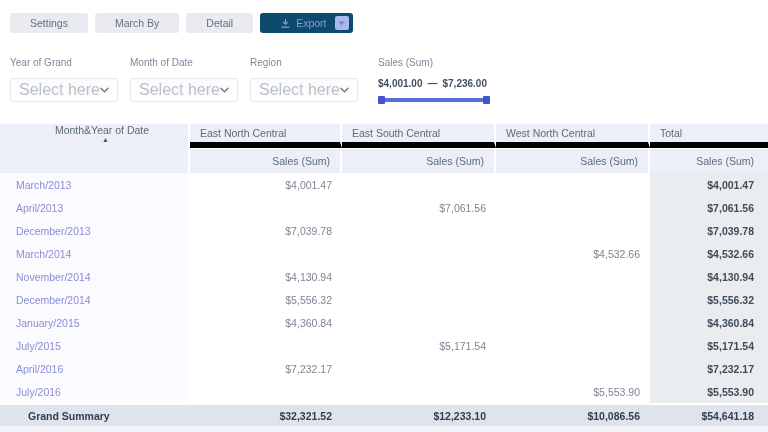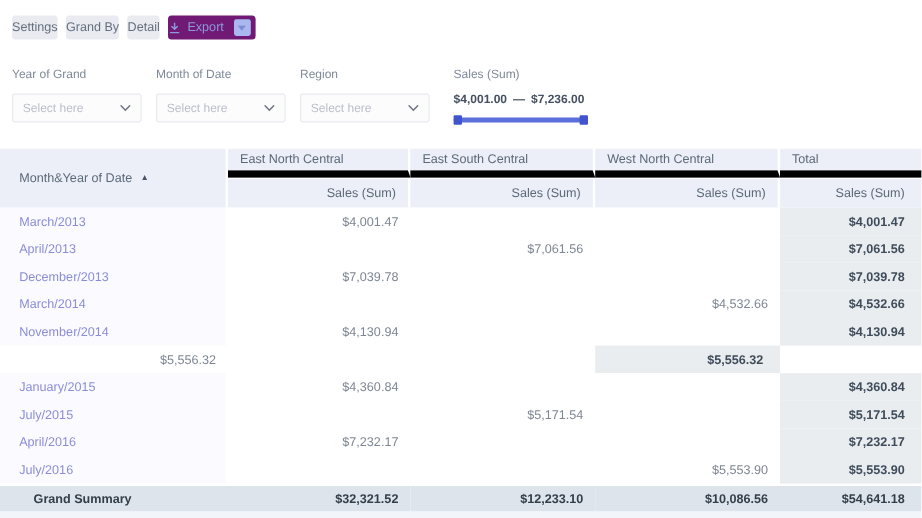--- a/index.html
+++ b/index.html
@@ -1,78 +1,78 @@
 <!DOCTYPE html>
 <html><head>
 <meta charset="utf-8">
 <style>
   * { margin:0; padding:0; box-sizing:border-box; }
   html,body { width:768px; height:432px; overflow:hidden; background:#fff;
               font-family:"Liberation Sans", sans-serif; }
 
   
   .toolbar { display:flex; gap:7px; padding:13px 0 0 10px; align-items:flex-start; }
-  .btn { display:inline-flex; align-items:center; gap:5px; height:20px; padding:0 0;
+  .btn { display:inline-flex; align-items:center; gap:5px; height:20px; padding:0 20px;
          background:#e9ebf0; border:none; border-radius:3px; color:#65707f;
          font-size:10.5px; font-family:inherit; cursor:pointer; }
-  .btn.export { background:#701a75; color:#8d99da; padding-right:4px; }
+  .btn.export { background:#0c4a6e; color:#8d99da; padding-right:4px; }
   .caret-box { display:inline-flex; align-items:center; justify-content:center;
                width:14px; height:14px; margin-left:3px; background:#aab8ef; border-radius:2px; }
 
   
   .filters { display:flex; gap:12px; margin:24px 0 0 10px; }
   .filter-group { width:108px; }
   .filter-group.sales { width:116px; margin-left:8px; }
   .filter-label { font-size:10px; color:#7e8a99; margin-bottom:10px; }
   .select { display:flex; align-items:center; justify-content:space-between; height:24px;
             padding:0 8px; background:#fcfcfd; border:1px solid #e7e9ef; border-radius:2px;
             cursor:pointer; }
-  .select .ph { font-size:10px; color:#b9bfca; }
+  .select .ph { font-size:16px; color:#b9bfca; }
   .range-text { font-size:10px; color:#445060; font-weight:bold; margin-bottom:7px; white-space:nowrap; }
   .range-text .dash { margin:0 5px; color:#445060; }
   .slider { position:relative; width:112px; height:8px; }
   .slider .track { position:absolute; top:2px; left:0; right:0; height:4px;
                    background:#5b6fdb; border-radius:2px; }
   .slider .handle { position:absolute; top:0; width:7px; height:8px; background:#4153cd;
                     border-radius:1px; }
   .slider .handle.left { left:0; } .slider .handle.right { right:0; }
 
   
   .pivot { margin-top:20px; width:768px; font-size:10.5px; }
   .grid { display:grid; grid-template-columns:190px 152px 154px 154px 118px; }
   .hcell { background:#edeff8; color:#5b6a79; }
   .h-region { height:24px; display:flex; align-items:center; padding-left:10px;
               border-right:2px solid #fff; border-bottom:6px solid #000000; }
   .h-region.last { border-right:none; }
   .h-measure { height:24px; display:flex; align-items:center; justify-content:flex-end;
                padding-right:10px; border-right:2px solid #fff; }
   .h-measure.last { border-right:none; padding-right:14px; }
   .h-rowhdr { grid-row:1 / span 2; height:49px; display:flex; align-items:center;
-              padding-left:16px; border-right:2px solid #fff; }
+              padding-left:16px; border-right:2px solid #fff;flex-direction:column; }
   .sort-icon { font-size:7px; color:#4a5568; margin-left:7px; }
 
   .tr { display:grid; grid-template-columns:190px 152px 154px 154px 118px; height:23px; }
   .td { display:flex; align-items:center; }
   .td.label { background:#fbfafe; color:#8a8ed8; padding-left:16px;
               border-right:2px solid #fff; cursor:pointer; }
   .td.num { justify-content:flex-end; padding-right:10px; color:#7d8694; background:#fff; }
   .td.total { justify-content:flex-end; padding-right:14px; background:#e9edf0;
               color:#3f4c5a; font-weight:bold; }
   .tr.grand { height:23px; border-top:2px solid #fff; }
   .tr.grand .td { background:#dde4eb; color:#333e4b; font-weight:bold; }
   .tr.grand .td.label { padding-left:28px; border-right:none; }
 
   .footer-strip { height:13px; background:#f2f5f9; }
 </style>
 </head>
 <body>
 
 <div class="toolbar">
   <button class="btn">Settings</button>
-  <button class="btn">Grand By</button>
+  <button class="btn">March By</button>
   <button class="btn">Detail</button>
   <button class="btn export">
     <span style="display:inline-flex">
       <svg width="11" height="11" viewBox="0 0 12 12">
           <path d="M6 1.5v5M3.5 4.5L6 7l2.5-2.5M2.2 10h7.6" stroke="#8d99da" stroke-width="1.3" fill="none" stroke-linecap="round" stroke-linejoin="round"></path>
         </svg>
     </span>
     <span>Export</span>
     <span class="caret-box">
       <span style="display:inline-flex">
@@ -177,20 +177,21 @@
     <div class="td total">$4,532.66</div>
   </div>
   <div class="tr">
     <div class="td label">November/2014</div>
     <div class="td num">$4,130.94</div>
     <div class="td num"></div>
     <div class="td num"></div>
     <div class="td total">$4,130.94</div>
   </div>
   <div class="tr">
+    <div class="td label">December/2014</div>
     <div class="td num">$5,556.32</div>
     <div class="td num"></div>
     <div class="td num"></div>
     <div class="td total">$5,556.32</div>
   </div>
   <div class="tr">
     <div class="td label">January/2015</div>
     <div class="td num">$4,360.84</div>
     <div class="td num"></div>
     <div class="td num"></div>

